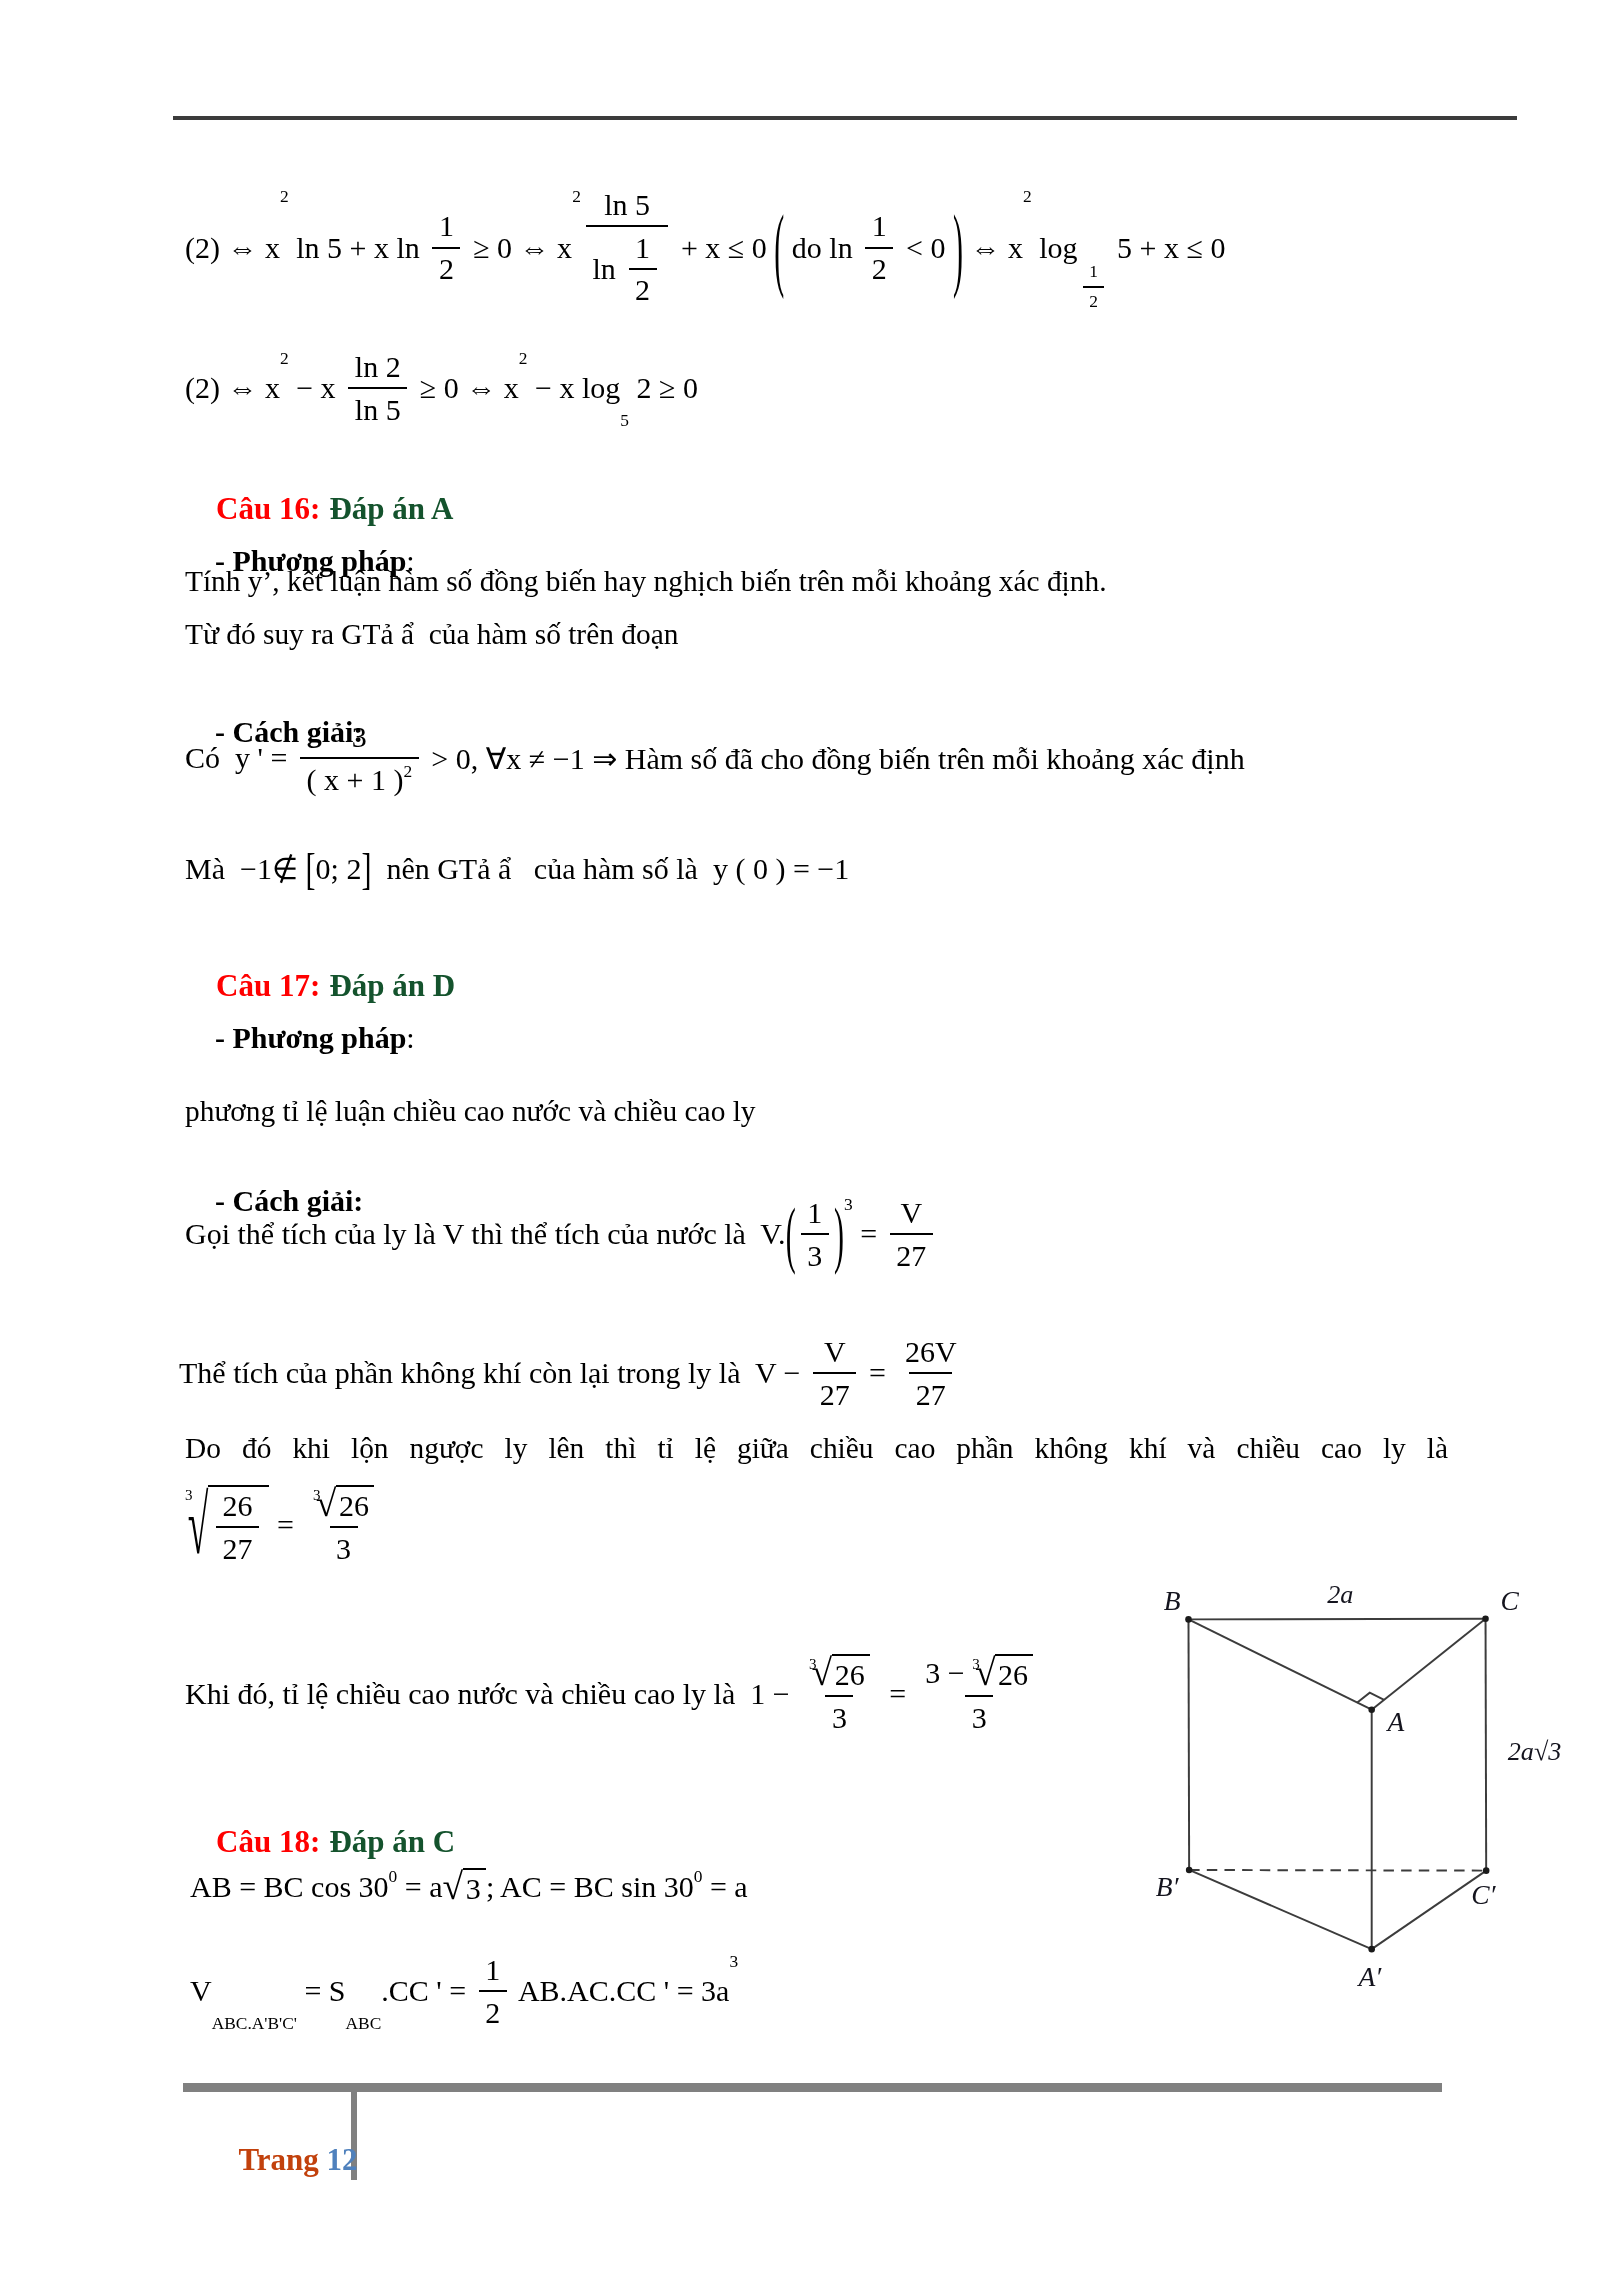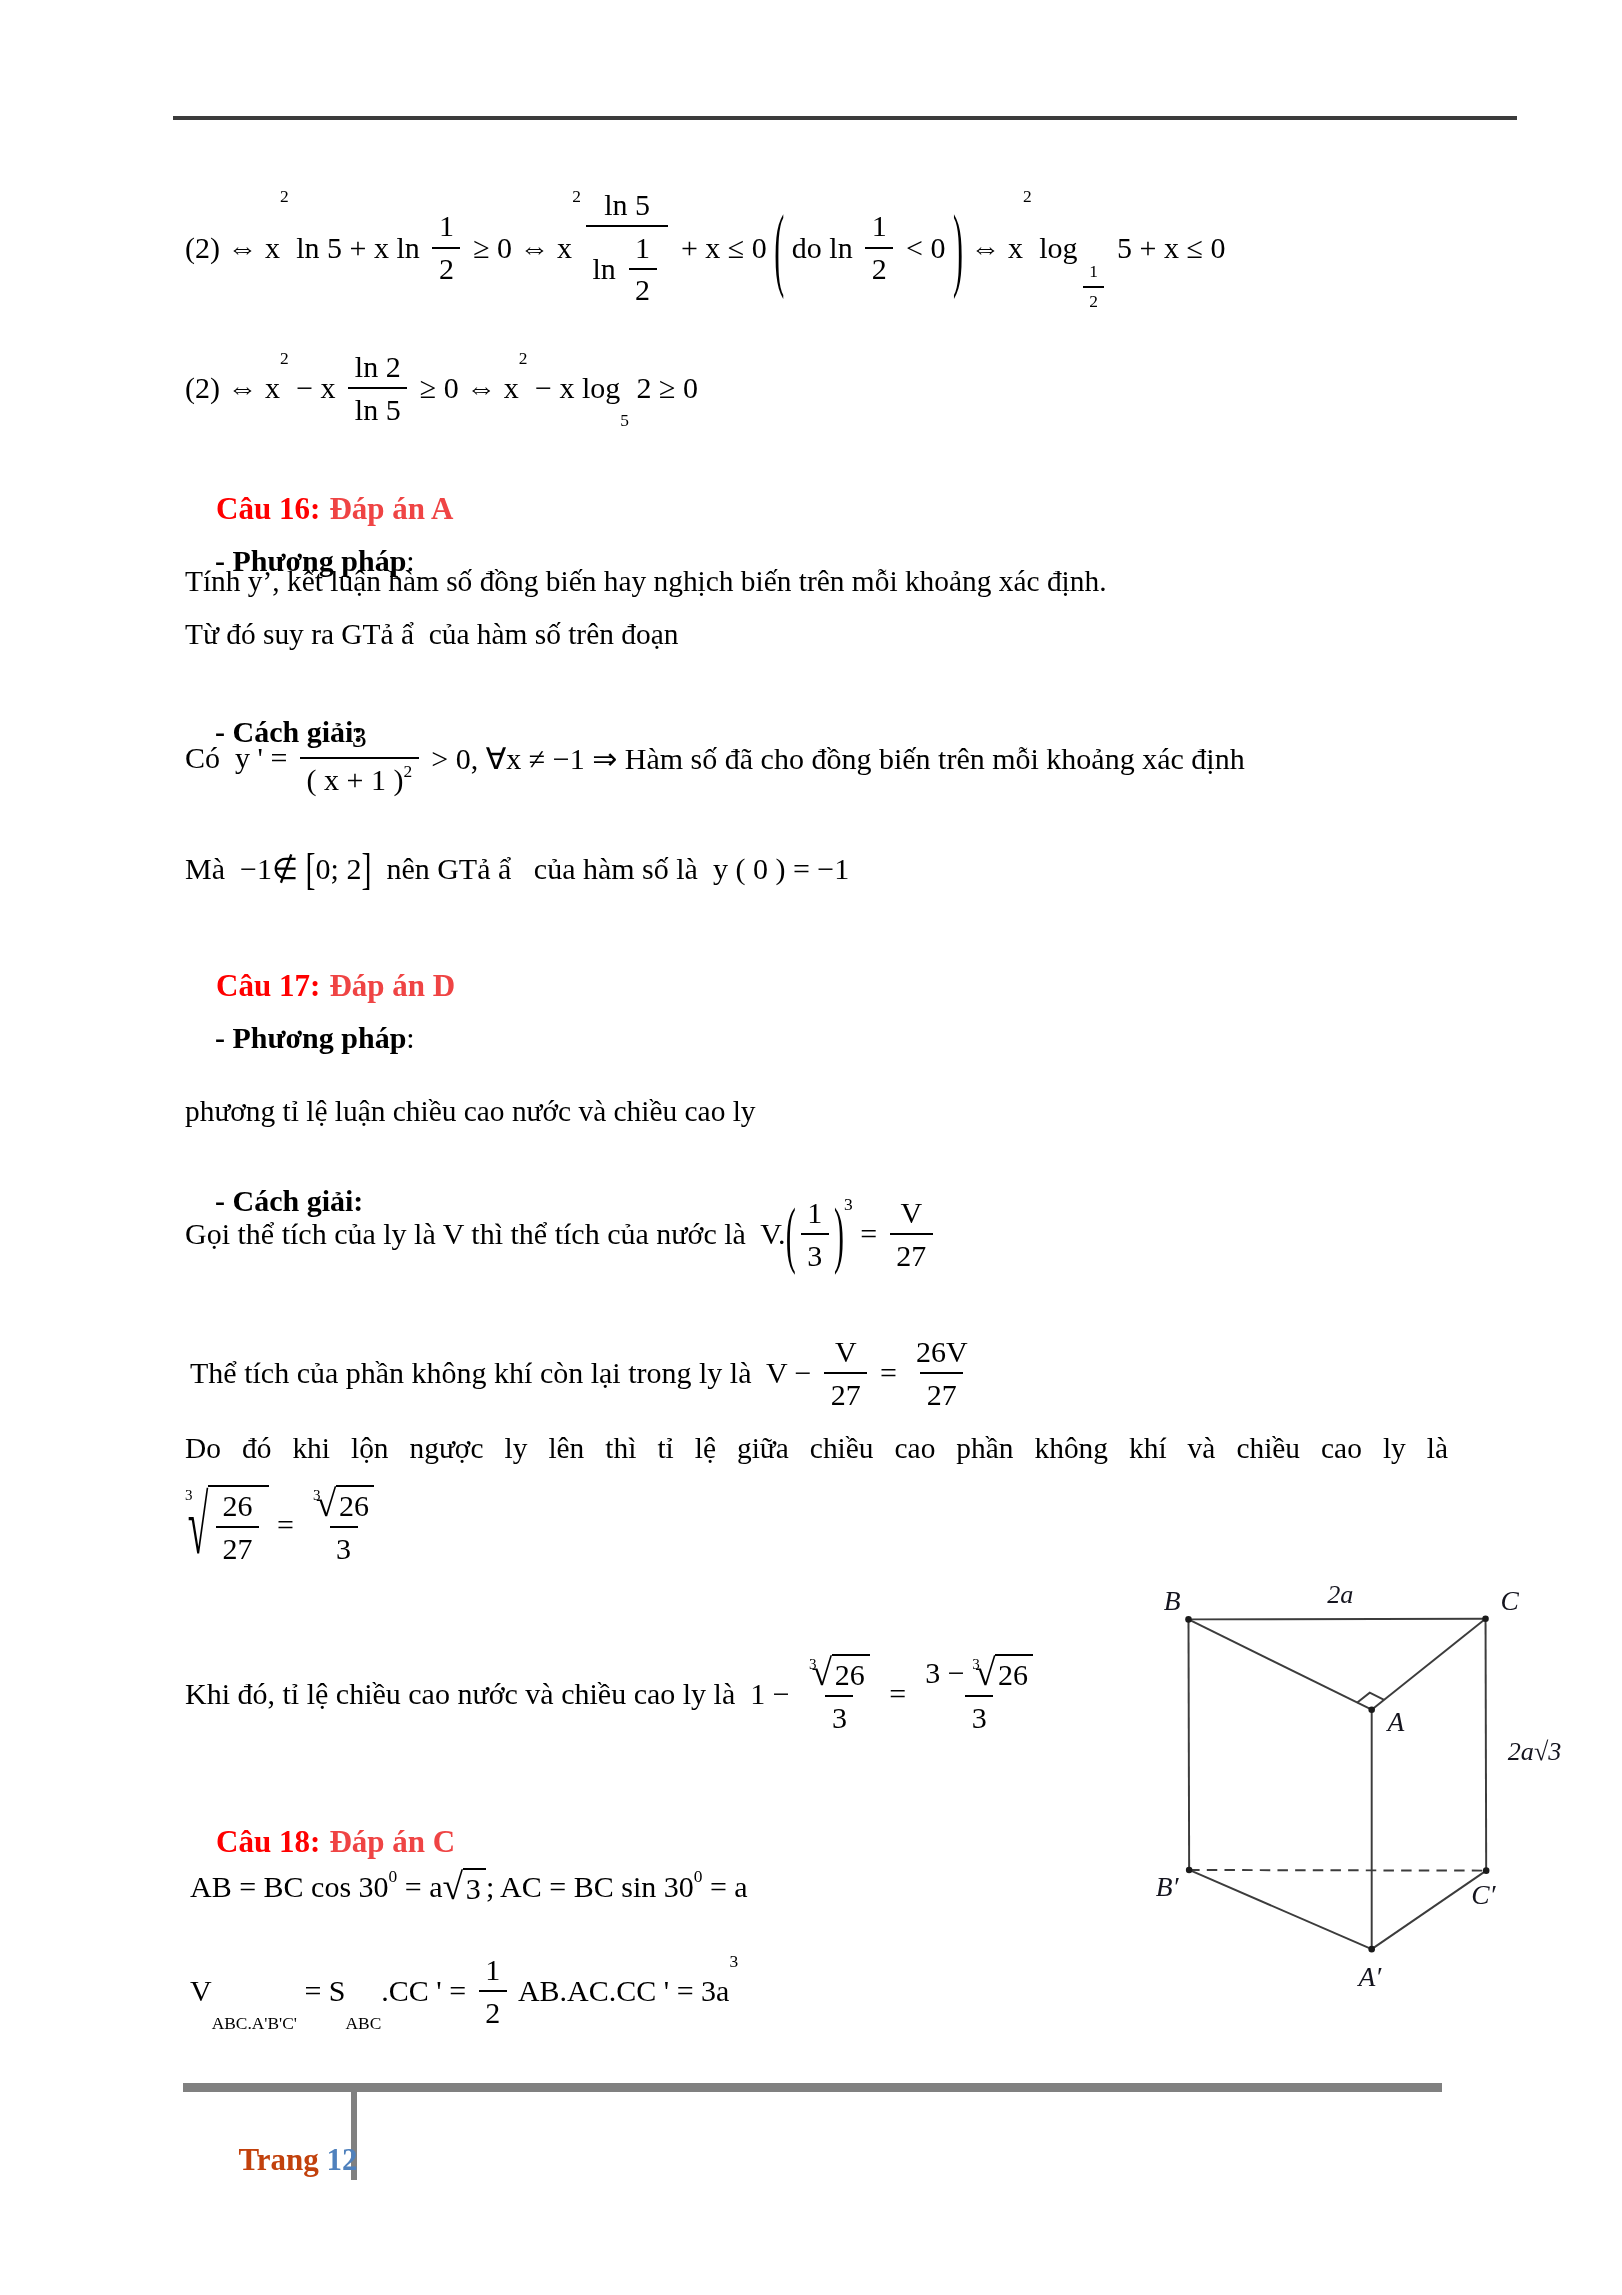--- a/index.html
+++ b/index.html
@@ -2,21 +2,21 @@
 <html style="font-size:10.5px"><head>
 <meta charset="utf-8">
 <style>
   html,body{margin:0;padding:0;background:#ffffff;}
   #page{position:relative;width:1623px;height:2295px;background:#ffffff;overflow:hidden;
         font-family:"Liberation Serif",serif;color:#000;}
   .rule{position:absolute;}
   
   .h{position:absolute;font-weight:bold;font-size:31px;white-space:pre;}
   .h .red{color:#ff0000;}
-  .h .blue{color:#ef4444;margin-left:9.2px;}
+  .h .blue{color:#14532d;margin-left:9.2px;}
   .lbl{position:absolute;font-weight:bold;font-size:30px;white-space:pre;}
   .lbl .colon{font-weight:normal;}
   
   .p{position:absolute;font-size:29.4px;white-space:pre;color:#000;}
   .just{white-space:normal;width:1263px;text-align:justify;text-align-last:justify;}
   
   .m{position:absolute;font-size:30px;display:flex;align-items:center;}
   .mrow{display:inline-flex;align-items:center;white-space:pre;}
   .mt{white-space:pre;}
   .sup{font-size:58%;align-self:flex-start;margin-top:-0.12em;}
@@ -76,21 +76,21 @@
   <div class="lbl" style="left:185px;top:987px;">
     <span>- Phương pháp</span><span class="colon">:</span>
   </div>
   <div class="p" style="left:185px;top:1095px;">phương tỉ lệ luận chiều cao nước và chiều cao ly</div>
   <div class="lbl" style="left:185px;top:1150px;">
     <span>- Cách giải:</span>
   </div>
   <div class="m" style="left:185px;top:1196px;">
       <span class="mrow"><span class="mt">Gọi thể tích của ly là V thì thể tích của nước là  V.</span><span class="grp"><span class="fence" style="transform: scaleY(2.5); transform-origin: center center;">(</span><span class="mrow"><span class="frac"><span class="num"><span class="mrow"><span class="mt">1</span></span></span><span class="den"><span class="mrow"><span class="mt">3</span></span></span></span></span><span class="fence" style="transform: scaleY(2.5); transform-origin: center center;">)</span></span><span class="sup"><span class="mrow"><span class="mt">3</span></span></span><span class="mt"> = </span><span class="frac"><span class="num"><span class="mrow"><span class="mt">V</span></span></span><span class="den"><span class="mrow"><span class="mt">27</span></span></span></span></span>
     </div>
-  <div class="m" style="left:190px;top:1335px;text-align:right;">
+  <div class="m" style="left:179px;top:1335px;text-align:right;">
       <span class="mrow"><span class="mt">Thể tích của phần không khí còn lại trong ly là  V − </span><span class="frac"><span class="num"><span class="mrow"><span class="mt">V</span></span></span><span class="den"><span class="mrow"><span class="mt">27</span></span></span></span><span class="mt"> = </span><span class="frac"><span class="num"><span class="mrow"><span class="mt">26V</span></span></span><span class="den"><span class="mrow"><span class="mt">27</span></span></span></span></span>
     </div>
   <div class="p just" style="left:185px;top:1432px;">Do đó khi lộn ngược ly lên thì tỉ lệ giữa chiều cao phần không khí và chiều cao ly là</div>
   <div class="m" style="left:185px;top:1485px;">
       <span class="mrow"><span class="root"><span class="idx">3</span><span class="rad" style="transform: scaleY(2.2); transform-origin: center center;">√</span><span class="cnt"><span class="mrow"><span class="frac"><span class="num"><span class="mrow"><span class="mt">26</span></span></span><span class="den"><span class="mrow"><span class="mt">27</span></span></span></span></span></span></span><span class="mt"> = </span><span class="frac"><span class="num"><span class="mrow"><span class="root"><span class="idx">3</span><span class="rad">√</span><span class="cnt"><span class="mrow"><span class="mt">26</span></span></span></span></span></span><span class="den"><span class="mrow"><span class="mt">3</span></span></span></span></span>
     </div>
   <div class="m" style="left:185px;top:1654px;">
       <span class="mrow"><span class="mt">Khi đó, tỉ lệ chiều cao nước và chiều cao ly là  1 − </span><span class="frac"><span class="num"><span class="mrow"><span class="root"><span class="idx">3</span><span class="rad">√</span><span class="cnt"><span class="mrow"><span class="mt">26</span></span></span></span></span></span><span class="den"><span class="mrow"><span class="mt">3</span></span></span></span><span class="mt"> = </span><span class="frac"><span class="num"><span class="mrow"><span class="mt">3 − </span><span class="root"><span class="idx">3</span><span class="rad">√</span><span class="cnt"><span class="mrow"><span class="mt">26</span></span></span></span></span></span><span class="den"><span class="mrow"><span class="mt">3</span></span></span></span></span>
     </div>
 

